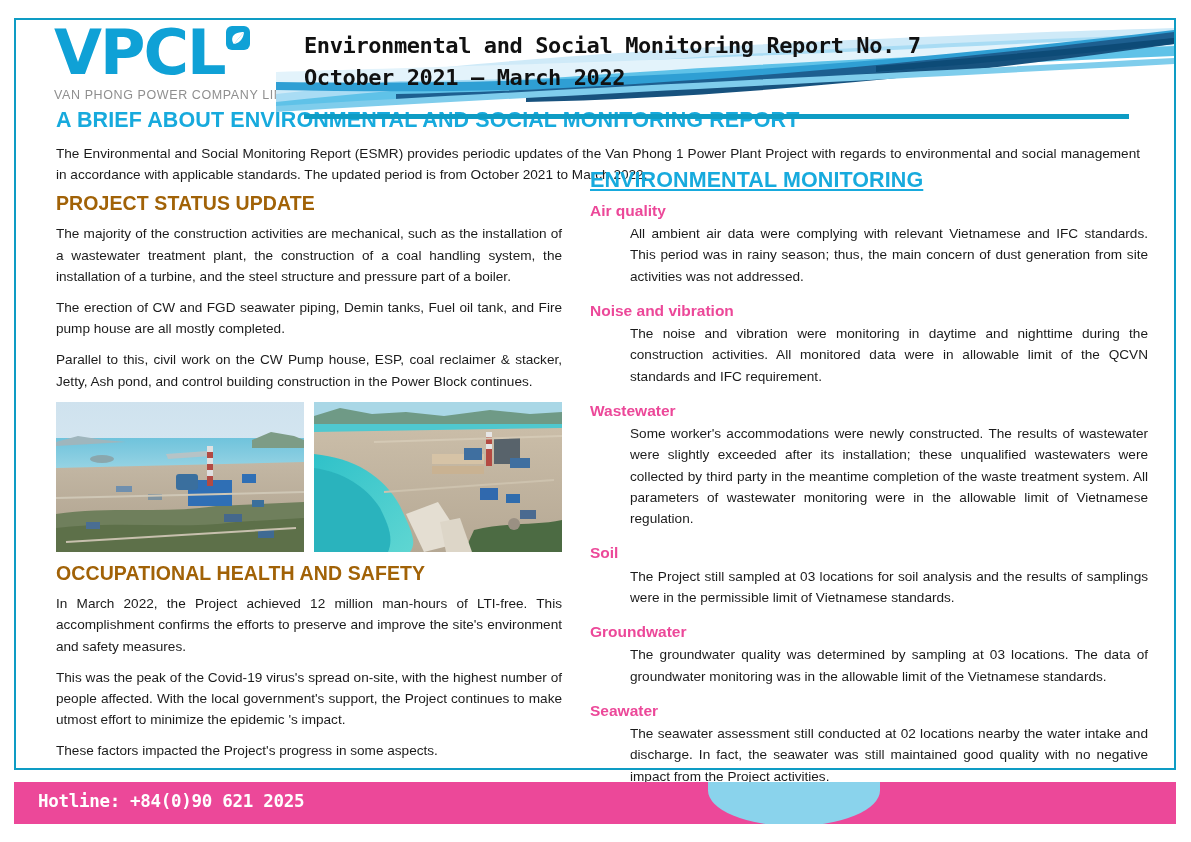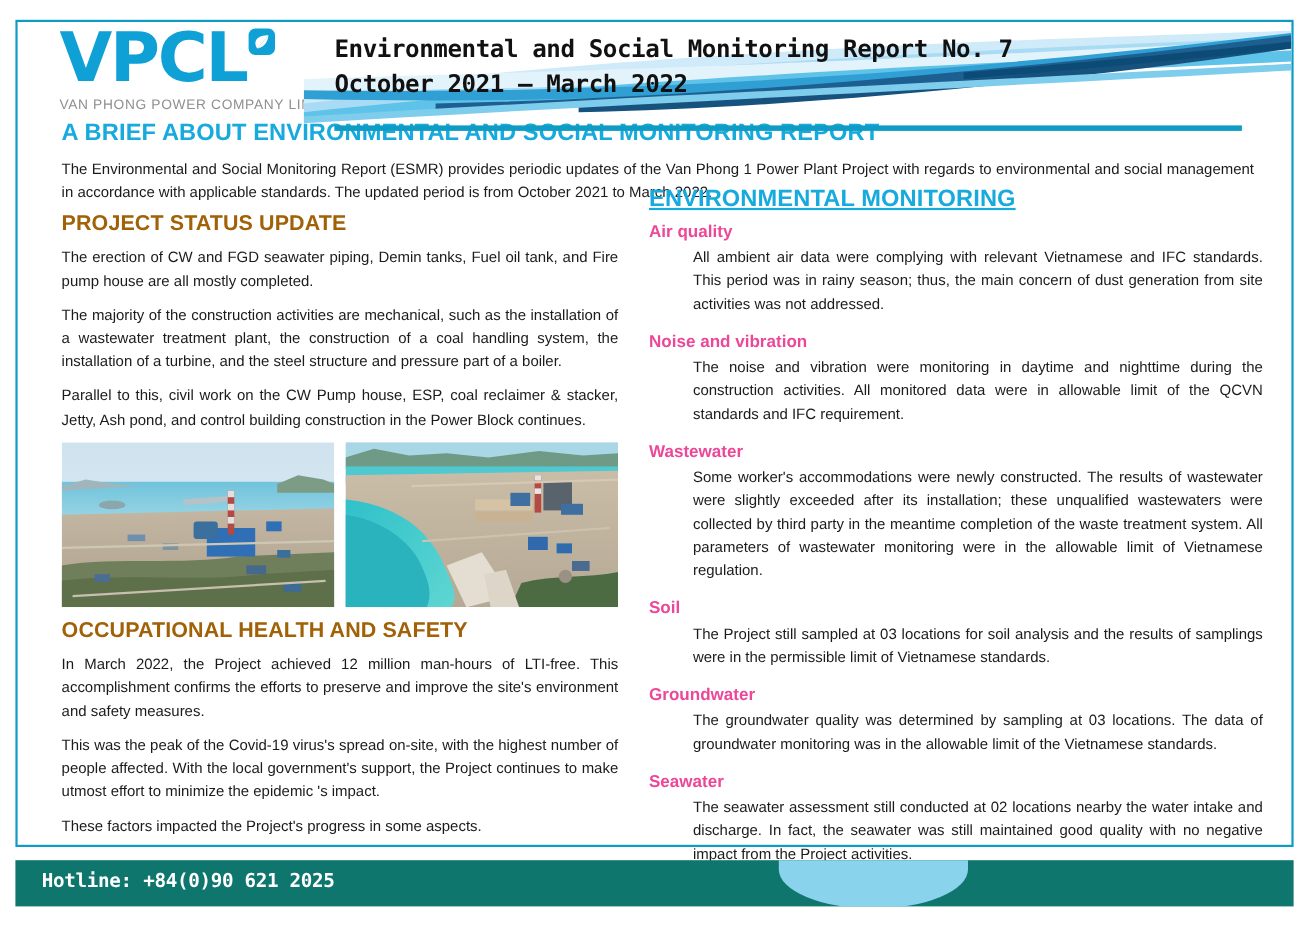--- a/index.html
+++ b/index.html
@@ -120,21 +120,21 @@
 
   .col-right h1.section-main { margin-bottom: 7px; text-decoration: underline; }
   .col-right h3.sub-head { margin-bottom: 3px; margin-top: 14px; }
   .col-right h3.sub-head.first { margin-top: 0; }
   .col-right p.body-text { margin-bottom: 0px; margin-left: 40px; }
 
   
   .footer {
     position: absolute; left: 14px; top: 782px;
     width: 1162px; height: 42px;
-    background: #0f766e;
+    background: #ec4899;
     overflow: hidden;
   }
   .footer-arc {
     position: absolute; left: 694px; top: -16px;
     width: 172px; height: 60px;
     background: #8ad3ec;
     border-radius: 0 0 52% 52% / 0 0 62% 62%;
   }
   .hotline {
     position: absolute; left: 24px; top: 9px;
@@ -191,22 +191,22 @@
 
   <div class="body-area">
 
     <div class="intro">
       <h1 class="section-main">A BRIEF ABOUT ENVIRONMENTAL AND SOCIAL MONITORING REPORT</h1>
       <p class="body-text">The Environmental and Social Monitoring Report (ESMR) provides periodic updates of the Van Phong 1 Power Plant Project with regards to environmental and social management in accordance with applicable standards. The updated period is from October 2021 to March 2022.</p>
     </div>
 
     <div class="col-left">
       <h2 class="section-head">PROJECT STATUS UPDATE</h2>
+      <p class="body-text">The majority of the construction activities are mechanical, such as the installation of a wastewater treatment plant, the construction of a coal handling system, the installation of a turbine, and the steel structure and pressure part of a boiler.</p>
       <p class="body-text">The erection of CW and FGD seawater piping, Demin tanks, Fuel oil tank, and Fire pump house are all mostly completed.</p>
-      <p class="body-text">The majority of the construction activities are mechanical, such as the installation of a wastewater treatment plant, the construction of a coal handling system, the installation of a turbine, and the steel structure and pressure part of a boiler.</p>
       <p class="body-text">Parallel to this, civil work on the CW Pump house, ESP, coal reclaimer &amp; stacker, Jetty, Ash pond, and control building construction in the Power Block continues.</p>
 
       <div class="photos">
         <div class="photo">
           <svg viewBox="0 0 248 150" preserveAspectRatio="none">
             <defs>
               <linearGradient id="sky1" x1="0" y1="0" x2="0" y2="1">
                 <stop offset="0%" stop-color="#cfe2ee"></stop>
                   <stop offset="100%" stop-color="#dfeef5"></stop>
               </linearGradient>

